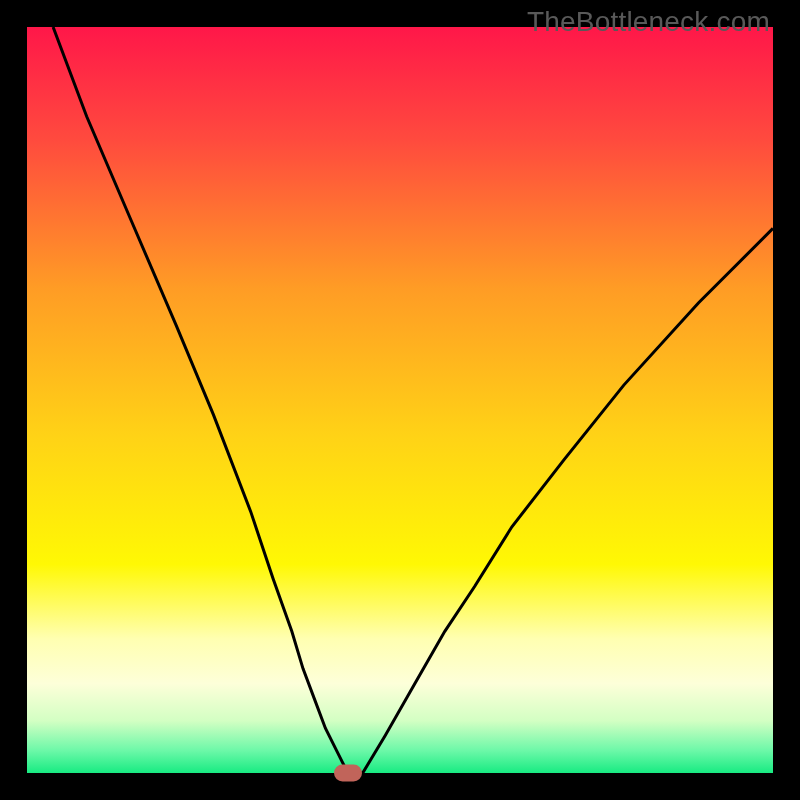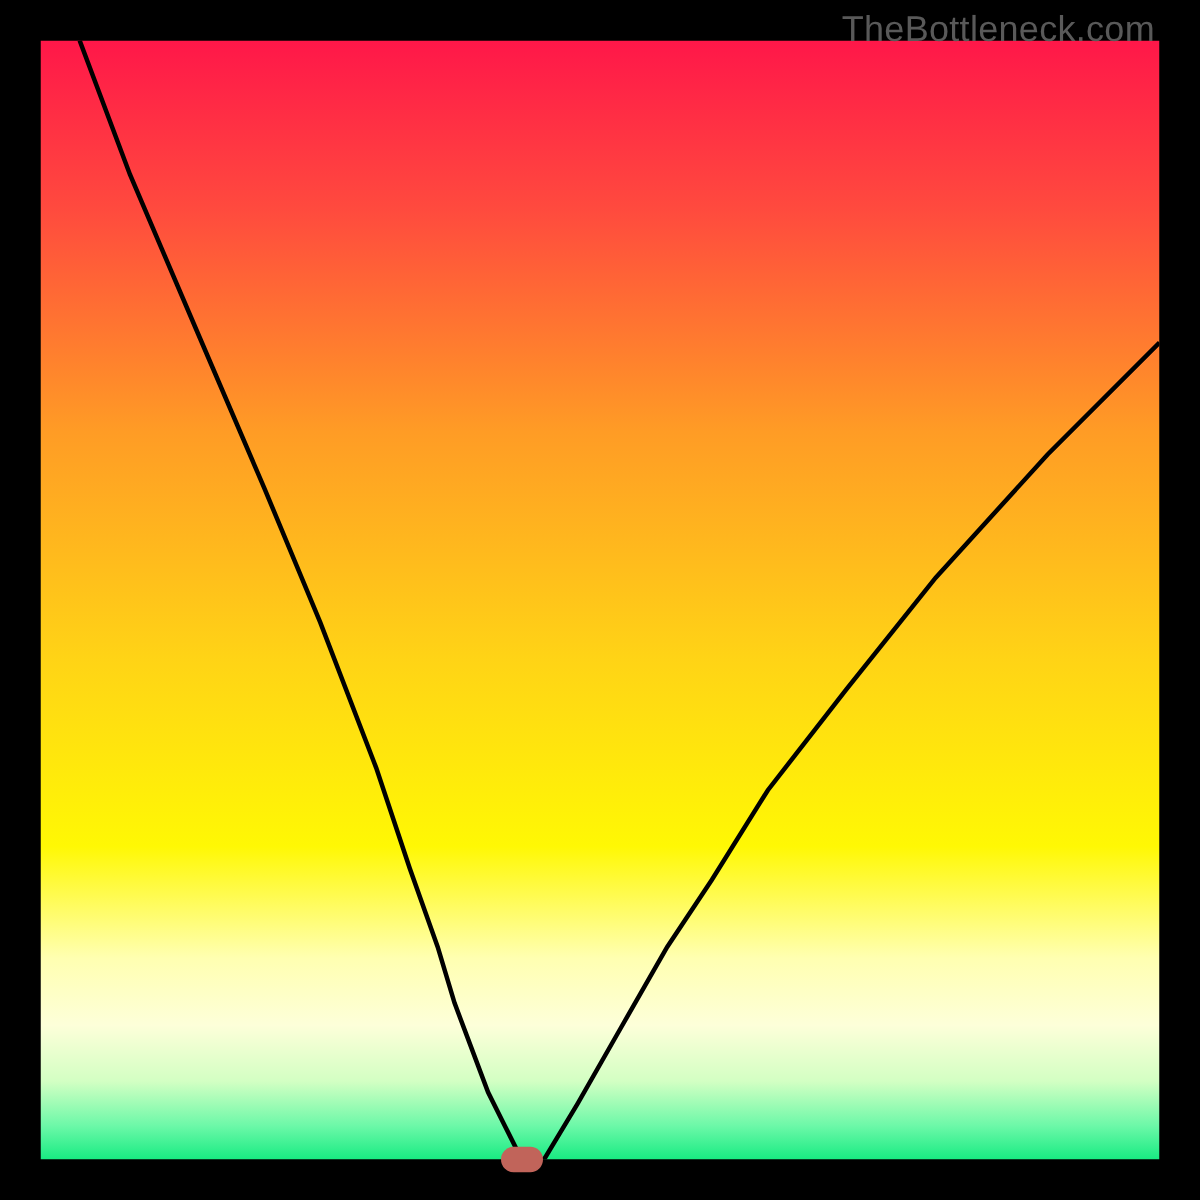--- a/index.html
+++ b/index.html
@@ -36,21 +36,21 @@
   .marker {
     position: absolute;
     border-radius: 9px;
     transform: translate(-50%, -50%);
   }
   .watermark {
     position: absolute;
     top: 6px;
     right: 30px;
     color: #595959;
-    font-size: 24px;
+    font-size: 28px;
     font-weight: 400;
     letter-spacing: 0.2px;
   }
 </style>
 </head>
 <body>
 
 <div class="frame">
 
   <div class="plot-area">

